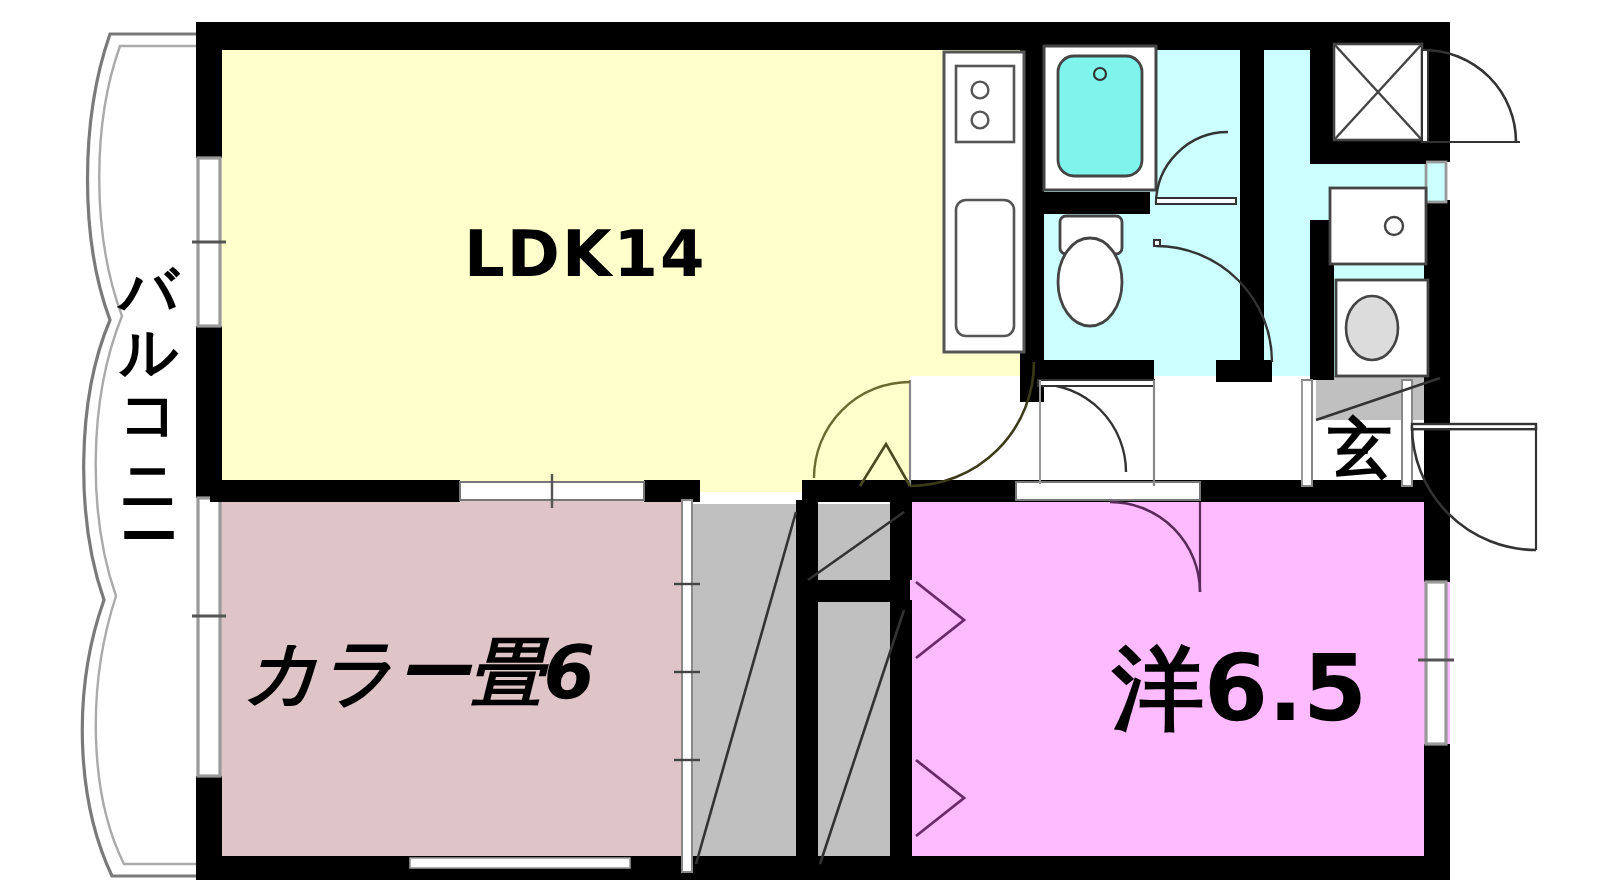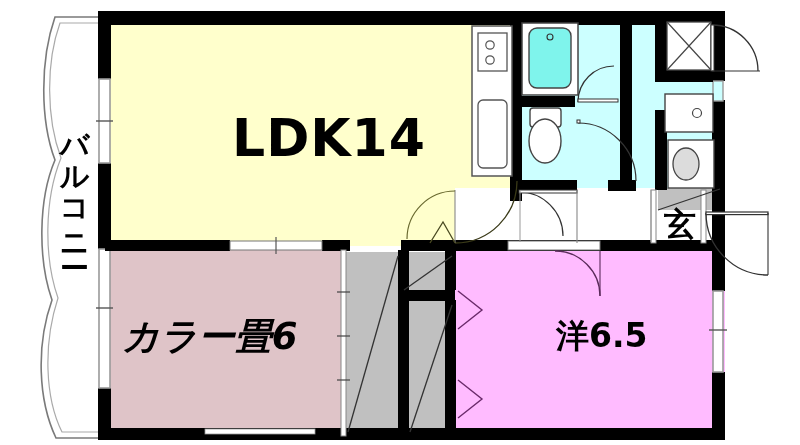--- a/index.html
+++ b/index.html
@@ -1,23 +1,23 @@
 <!DOCTYPE html>
 <html><head>
 <meta charset="utf-8">
 <style>
   html,body{margin:0;padding:0;background:#ffffff;}
   body{font-family:"Liberation Sans","DejaVu Sans",sans-serif;}
   #plan{position:relative;width:800px;height:445px;background:#fff;overflow:hidden;}
   #plan svg{position:absolute;left:0;top:0;}
   .lbl{position:absolute;font-weight:bold;color:#000;white-space:nowrap;
        font-family:"DejaVu Sans","Liberation Sans",sans-serif;}
-  #ldk-label{left:232px;top:108px;font-size:52px;letter-spacing:1px;}
+  #ldk-label{left:232px;top:108px;font-size:32px;letter-spacing:1px;}
   #tatami-label{left:122px;top:312px;font-size:37px;letter-spacing:0px;font-style:italic;}
-  #yo-label{left:556px;top:314px;font-size:33px;letter-spacing:0px;text-align:center;}
+  #yo-label{left:556px;top:314px;font-size:46px;letter-spacing:0px;text-align:center;}
   #genkan-label{left:664px;top:203px;font-size:32px;}
   #balcony-label{left:60px;top:112px;font-size:29px;writing-mode:vertical-rl;
                  text-orientation:upright;line-height:1.0;letter-spacing:2px;}
 </style>
 </head>
 <body>
 
 <div id="plan">
 
   <svg width="800" height="445" viewBox="0 0 800 445">

